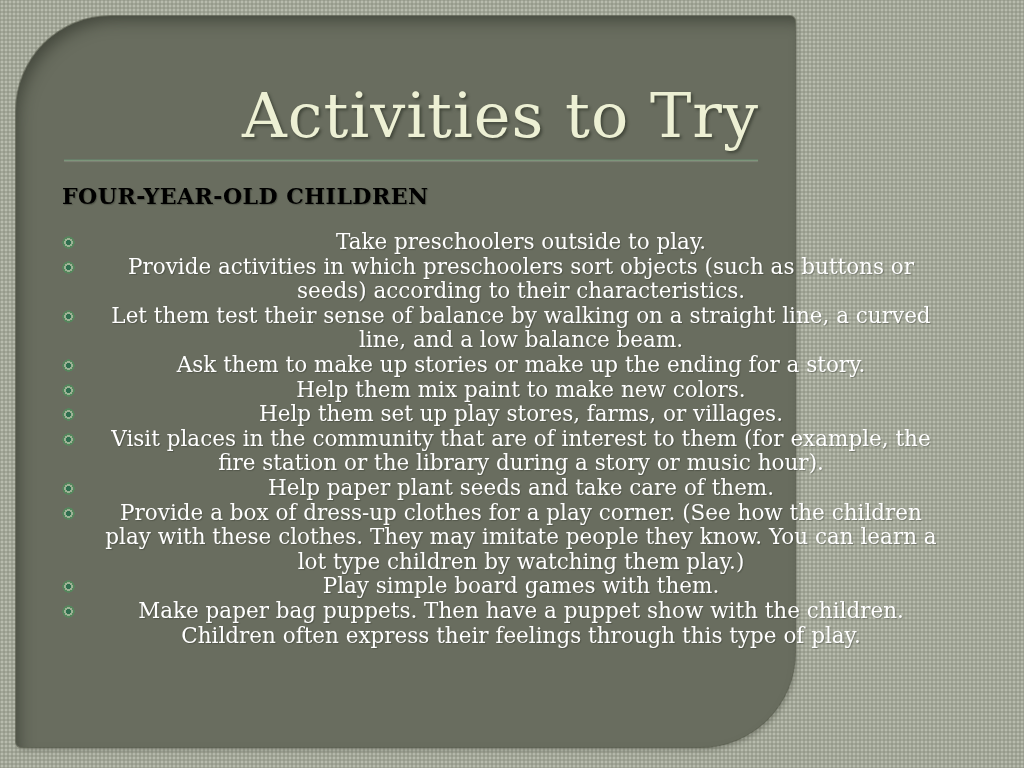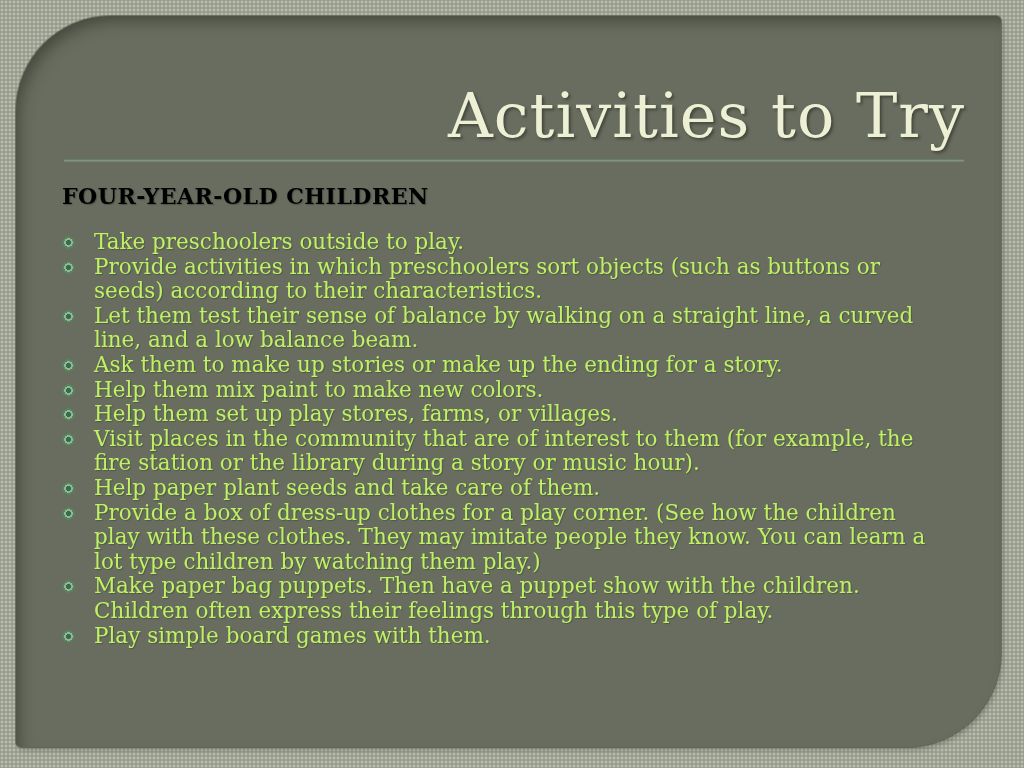--- a/index.html
+++ b/index.html
@@ -16,21 +16,21 @@
     background-image:
       radial-gradient(rgba(186,190,176,0.9) 1px, transparent 1.2px),
       radial-gradient(rgba(140,144,130,0.55) 1px, transparent 1.2px);
     background-size: 4px 4px, 4px 4px;
     background-position: 0 0, 2px 2px;
   }
   
   .slide {
     position: absolute;
     left: 16px; top: 16px;
-    width: 985px; height: 731px;
+    width: 779px; height: 731px;
     background: #696d5f;
     border-radius: 95px 5px 95px 5px;
     box-shadow:
       inset 7px 9px 16px -5px rgba(28, 31, 23, 0.50),
       0 0 0 1px rgba(72, 76, 62, 0.55),
       2px 3px 5px rgba(60, 64, 52, 0.35);
   }
   .title {
     position: absolute;
     top: 64px; right: 36px;
@@ -62,22 +62,23 @@
     top: 214px; left: 46px;
     width: 886px;
     list-style: none;
     margin: 0; padding: 0;
   }
   .bullet-list li {
     display: flex;
     align-items: flex-start;
     font-size: 21.5px;
     line-height: 24.6px;
-    color: #bef264;
+    color: #ffffff;
     text-shadow: 1px 1px 1px rgba(40, 44, 34, 0.35);
+    text-align: center;
   }
   .bullet {
     flex: 0 0 13px;
     width: 13px; height: 13px;
     margin: 6px 19px 0 0;
     border-radius: 50%;
     background: radial-gradient(circle at 50% 50%,
       #2f6e4f 0 2.6px,
       #9cb294 2.6px 4.3px,
       #55855c 4.3px 6.2px,
@@ -129,22 +130,22 @@
       <li>
         <span class="bullet"></span>
         <span class="btext">Help paper plant seeds and take care of them.</span>
       </li>
       <li>
         <span class="bullet"></span>
         <span class="btext">Provide a box of dress-up clothes for a play corner. (See how the children play with these clothes. They may imitate people they know. You can learn a lot type children by watching them play.)</span>
       </li>
       <li>
         <span class="bullet"></span>
-        <span class="btext">Make paper bag puppets. Then have a puppet show with the children. Children often express their feelings through this type of play.</span>
+        <span class="btext">Play simple board games with them.</span>
       </li>
       <li>
         <span class="bullet"></span>
-        <span class="btext">Play simple board games with them.</span>
+        <span class="btext">Make paper bag puppets. Then have a puppet show with the children. Children often express their feelings through this type of play.</span>
       </li>
     </ul>
 
   </div>
 </div>
 
 </body></html>

